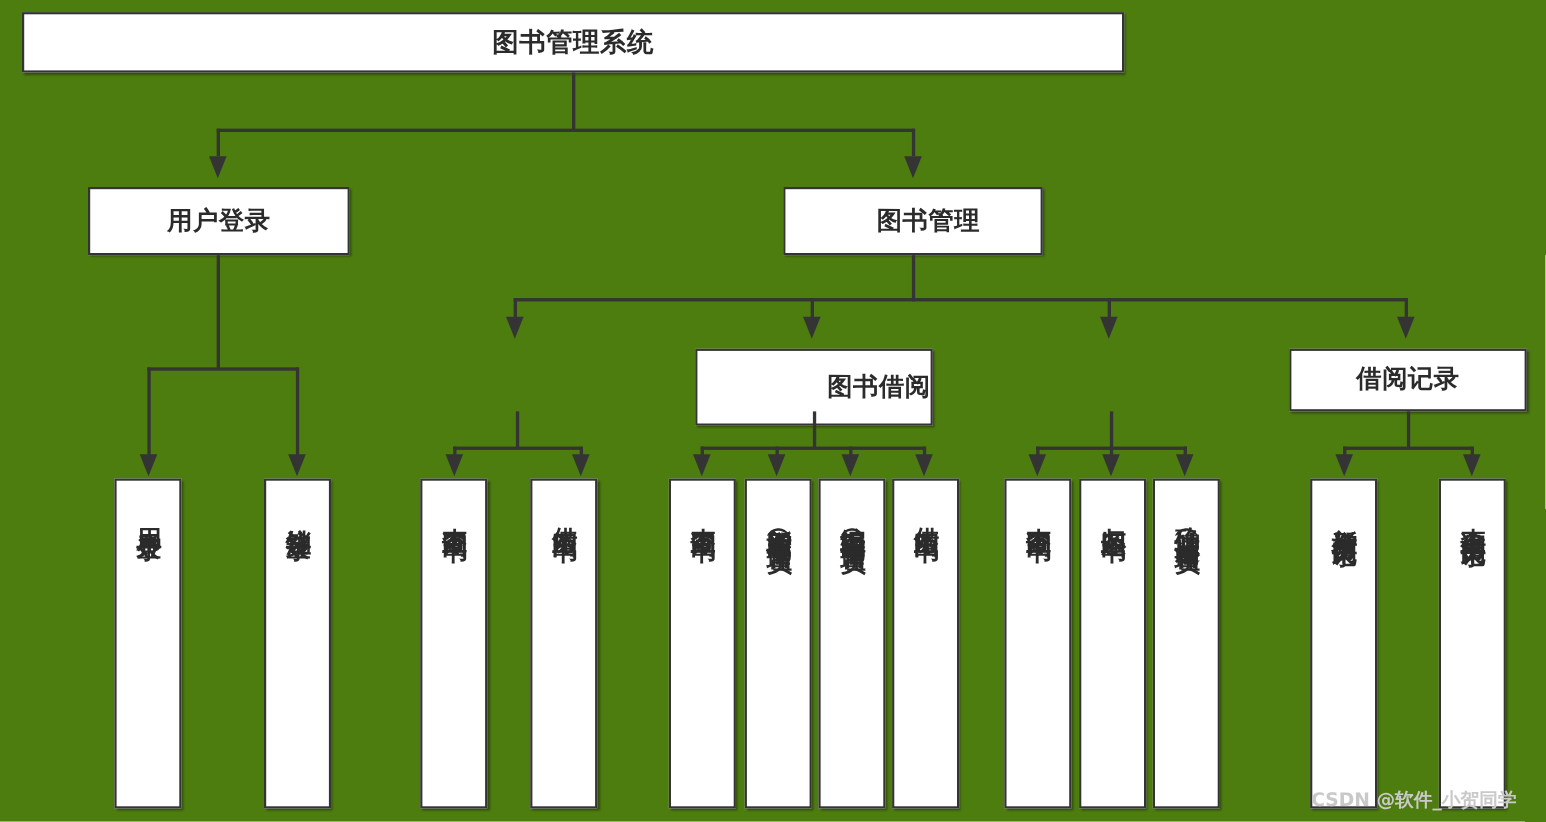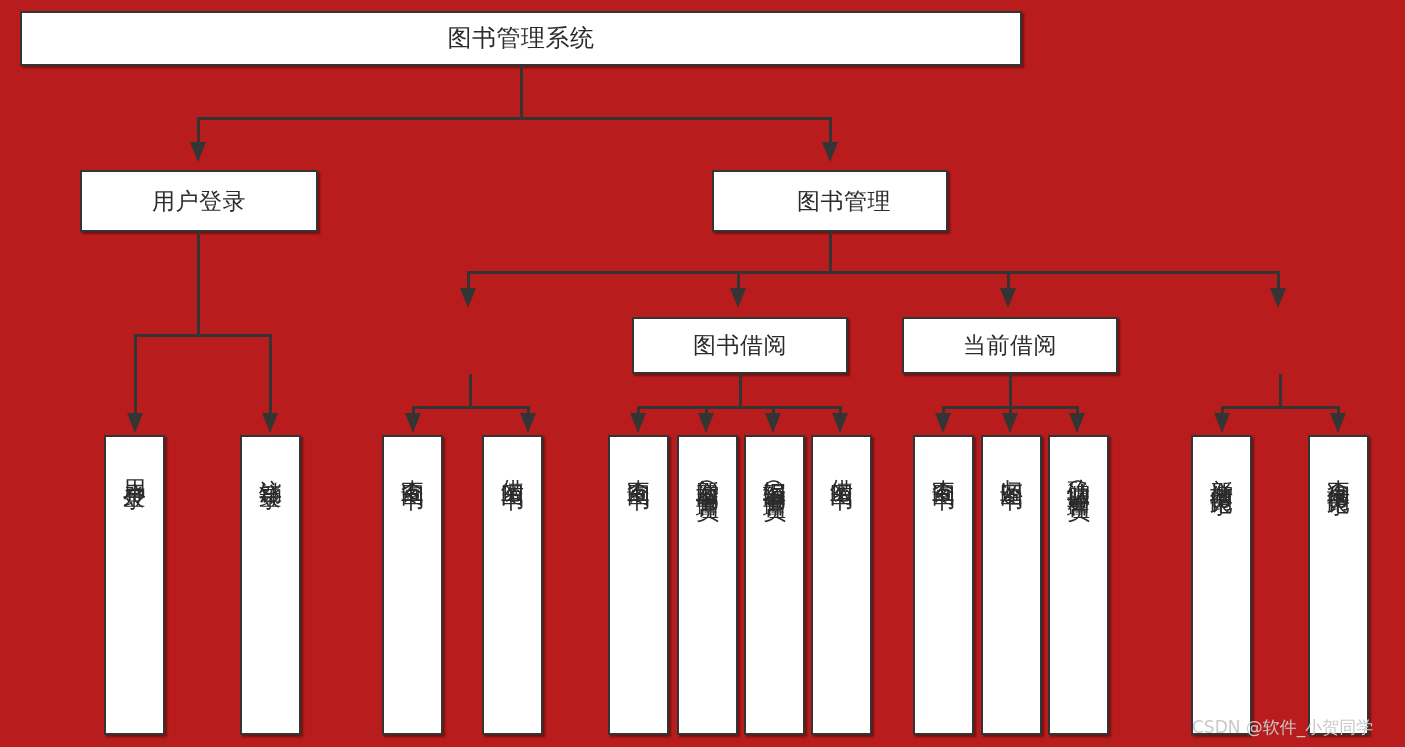--- a/index.html
+++ b/index.html
@@ -7,22 +7,23 @@
     padding: 0;
     background: #ffffff;
   }
   body {
     font-family: "DejaVu Sans", "Liberation Sans", sans-serif;
   }
   #canvas {
     position: relative;
     width: 1405px;
     height: 747px;
-    background: #b91c1c;
+    background: #4d7c0f;
     overflow: hidden;
+    font-weight: bold;
   }
   .node {
     position: absolute;
     box-sizing: border-box;
     background: #ffffff;
     border: 2.5px solid #343434;
     box-shadow: 2px 2px 2px rgba(0,0,0,0.40);
     display: flex;
     align-items: center;
     justify-content: center;
@@ -110,25 +111,25 @@
   <div class="connector h" style="left:467px; top:271px; width:813px; height:2.5px;"></div>
   <div class="connector v" style="left:467px; top:271px; width:2.5px; height:18px;"></div>
   <div class="connector v" style="left:737px; top:271px; width:2.5px; height:18px;"></div>
   <div class="connector v" style="left:1007px; top:271px; width:2.5px; height:18px;"></div>
   <div class="connector v" style="left:1277px; top:271px; width:2.5px; height:18px;"></div>
   <div class="arrow" style="left:460px; top:288px;"></div>
   <div class="arrow" style="left:730px; top:288px;"></div>
   <div class="arrow" style="left:1000px; top:288px;"></div>
   <div class="arrow" style="left:1270px; top:288px;"></div>
 
-  <div class="node horiz" style="left:632px; top:317px; width:216px; height:57px;">
+  <div class="node horiz" style="left:632px; top:317px; width:216px; height:70px;justify-content:flex-end;">
     <span class="label">图书借阅</span>
   </div>
-  <div class="node horiz" style="left:902px; top:317px; width:216px; height:57px;">
-    <span class="label">当前借阅</span>
+  <div class="node horiz" style="left:1172px; top:317px; width:216px; height:57px;">
+    <span class="label">借阅记录</span>
   </div>
 
   <div class="connector v" style="left:469px; top:374px; width:2.5px; height:34px;"></div>
   <div class="connector h" style="left:412px; top:406px; width:117px; height:2.5px;"></div>
   <div class="connector v" style="left:412px; top:406px; width:2.5px; height:9px;"></div>
   <div class="connector v" style="left:527px; top:406px; width:2.5px; height:9px;"></div>
   <div class="arrow" style="left:405px; top:413px;"></div>
   <div class="arrow" style="left:520px; top:413px;"></div>
 
   <div class="connector v" style="left:739px; top:374px; width:2.5px; height:34px;"></div>

